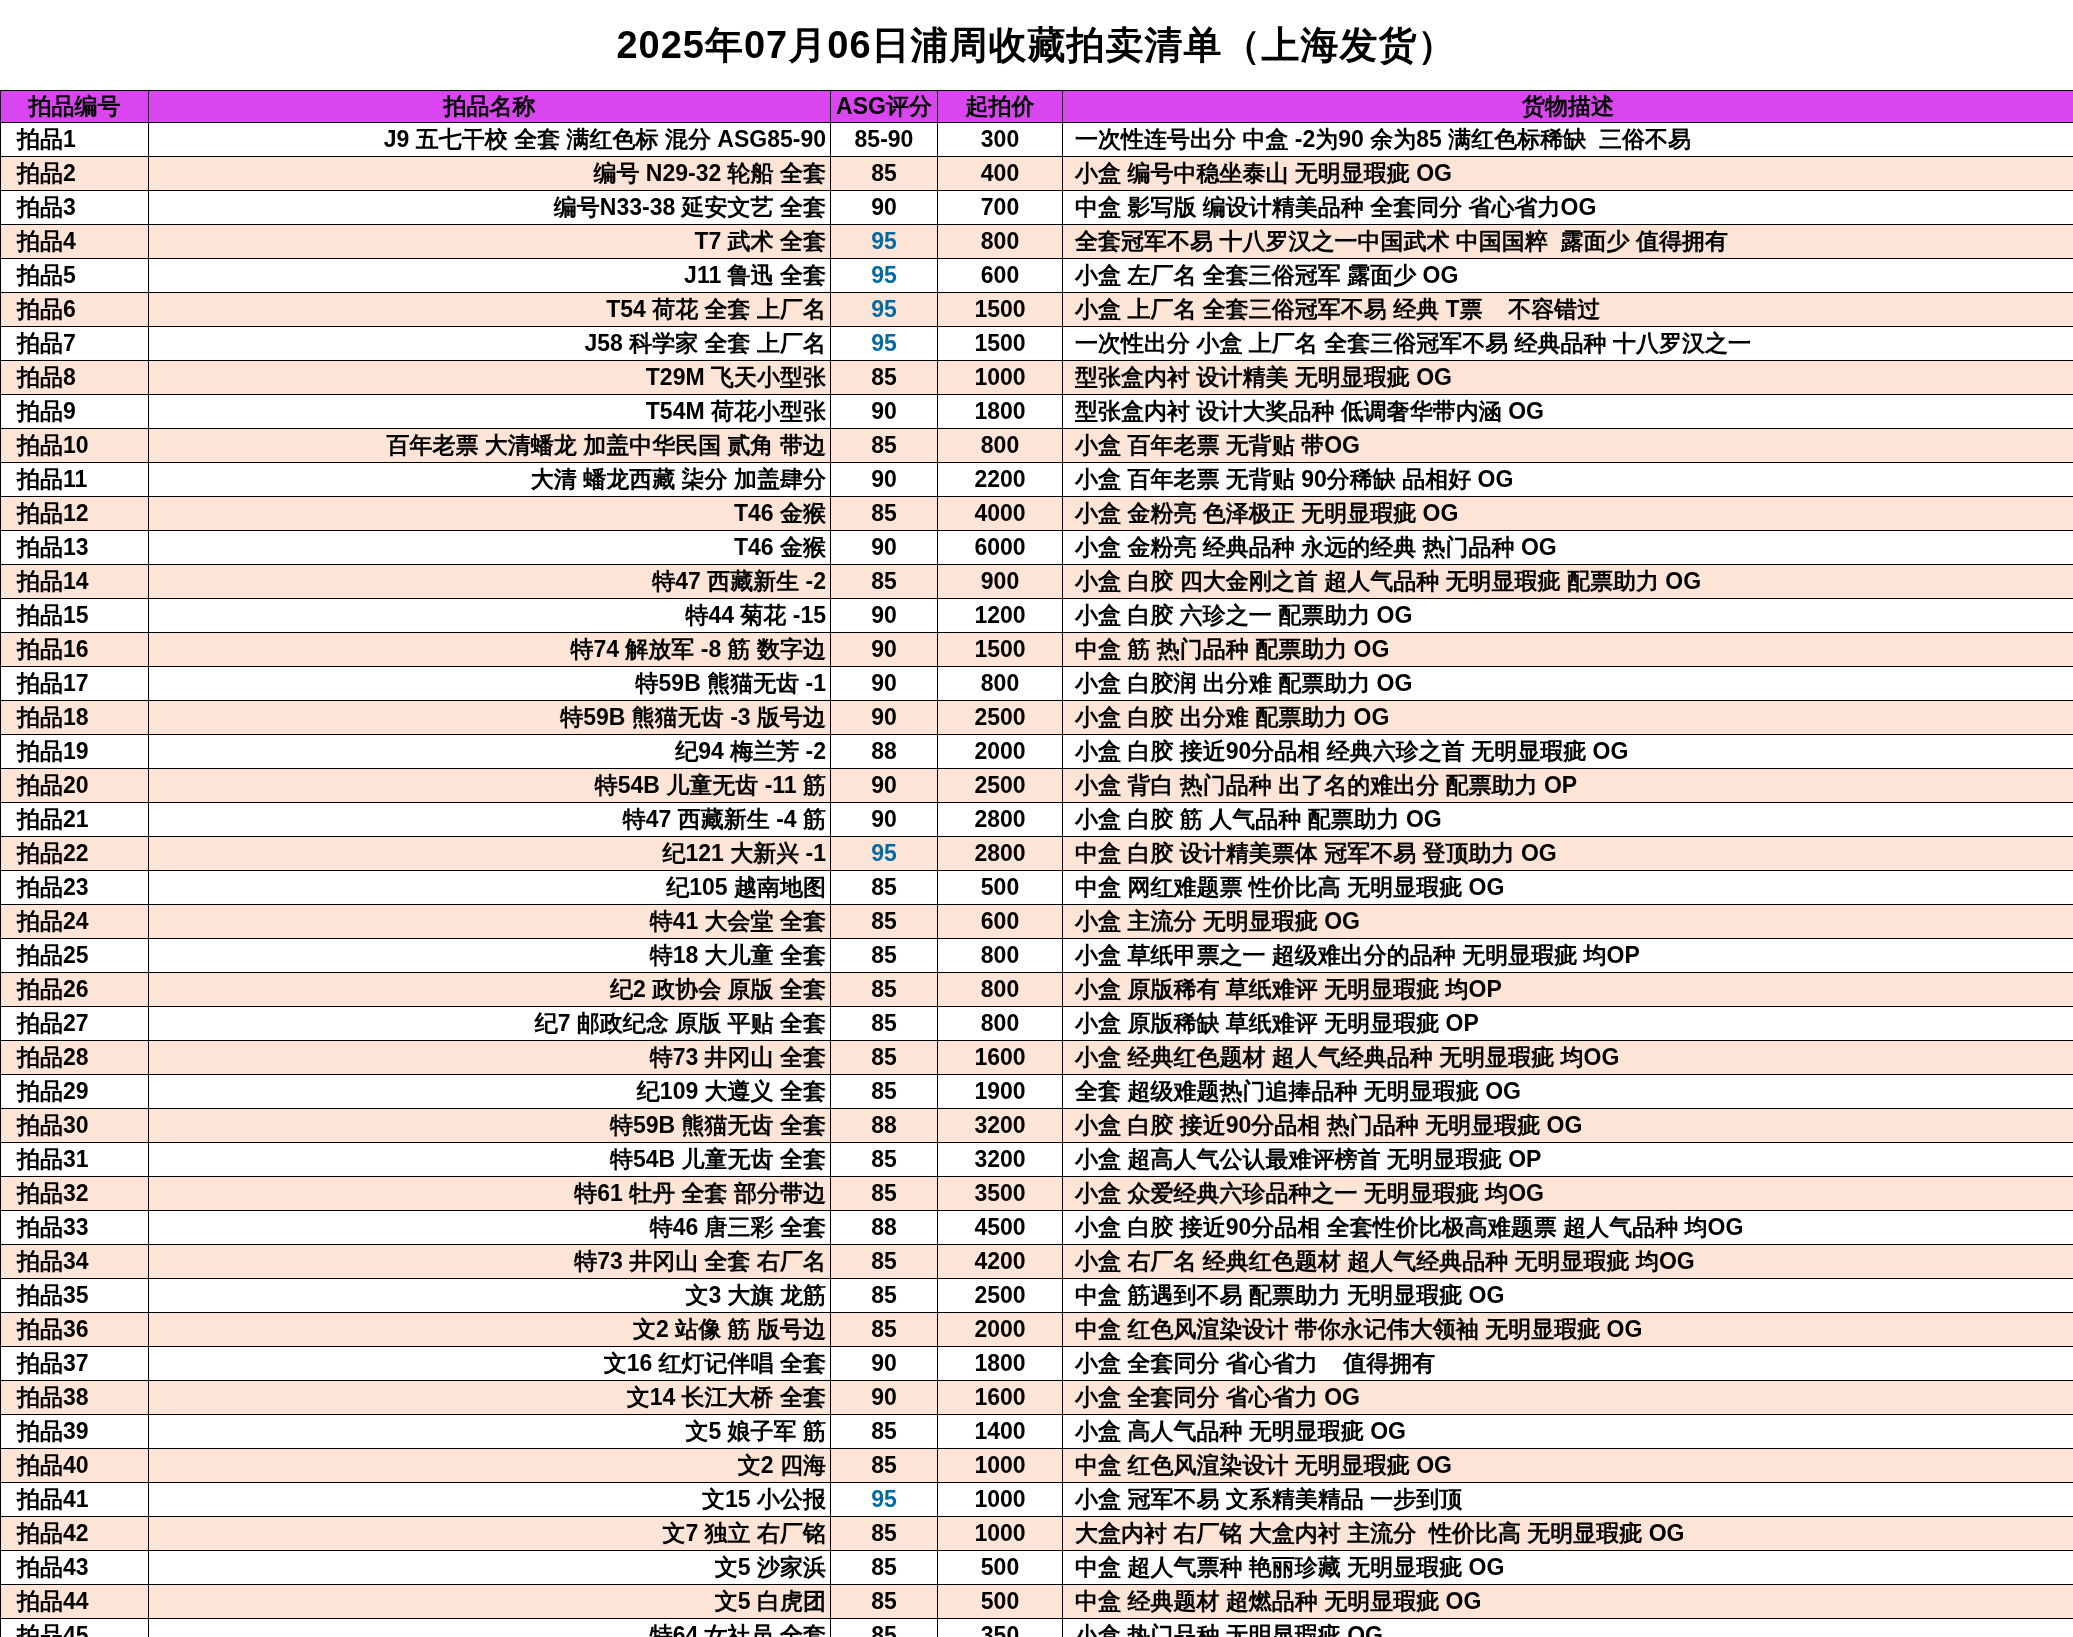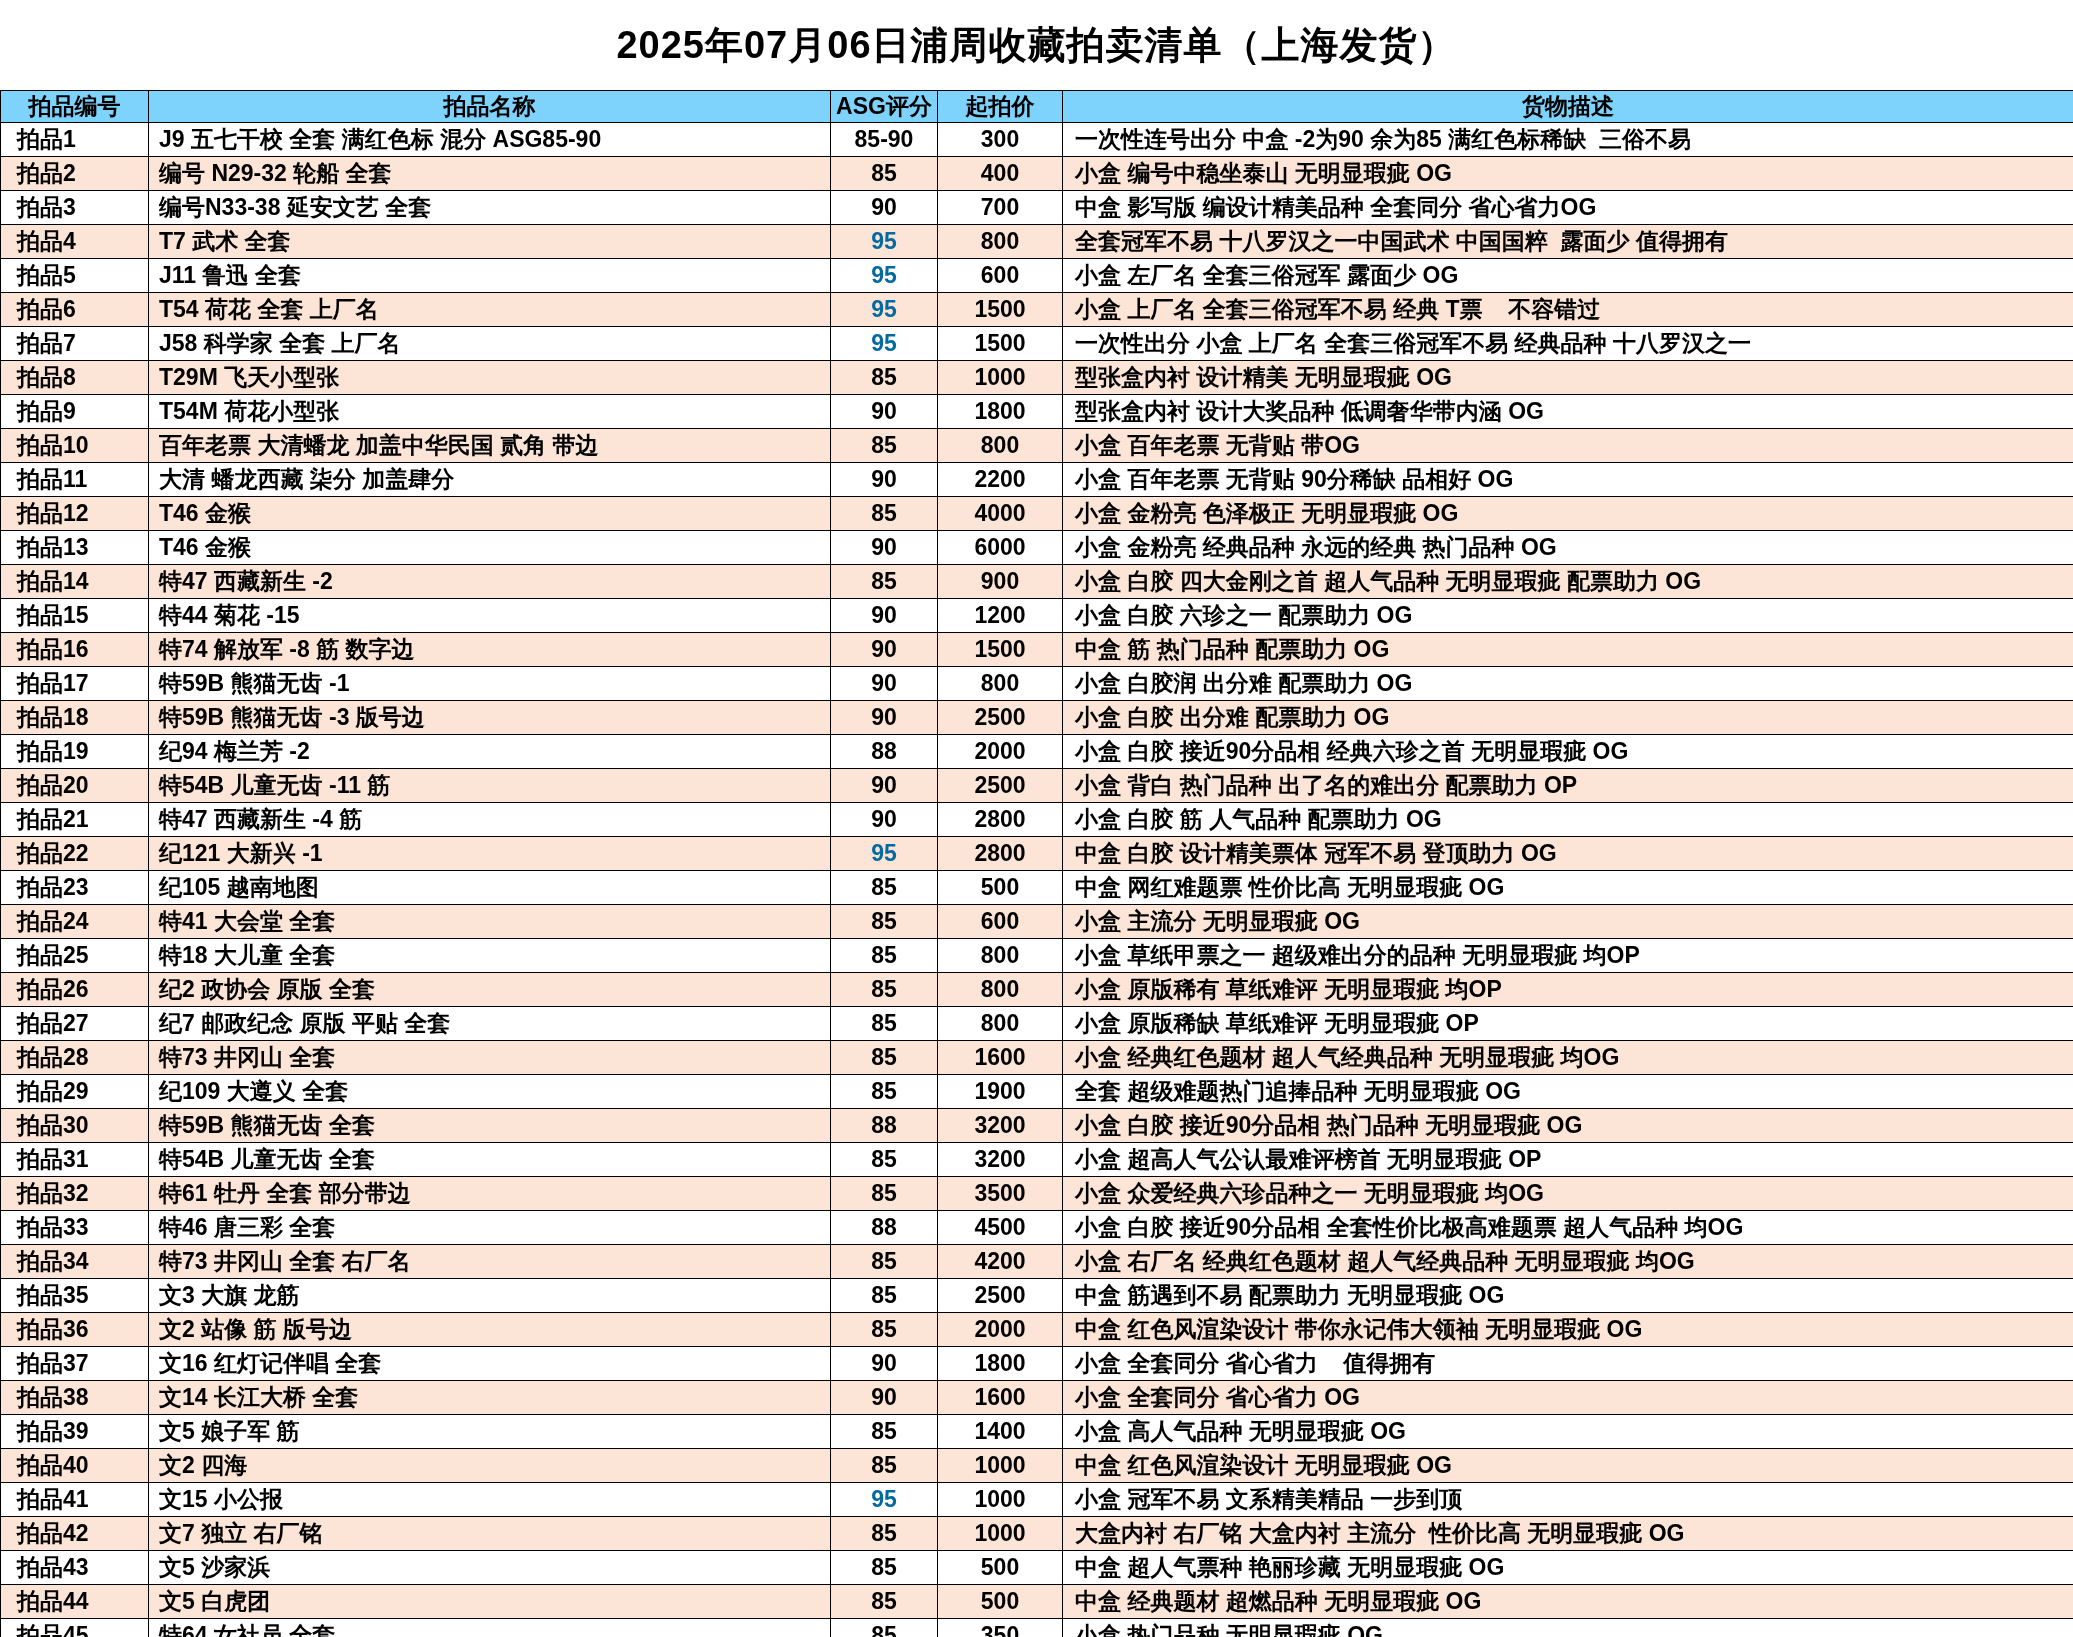--- a/index.html
+++ b/index.html
@@ -19,23 +19,23 @@
   col.c4{width:125px}
   col.c5{width:1011px}
   th,td{
     border:1px solid #000;
     height:33px;
     font-size:23px;font-weight:bold;
     white-space:pre;overflow:hidden;
     padding:0 4px;line-height:1.05;
     background:#fff;
   }
-  th{background:#7dd3fc;text-align:center;height:31px;}
+  th{background:#d946ef;text-align:center;height:31px;}
   td.c-id{padding-left:16px;text-align:left;}
-  td.c-name{padding-left:10px;text-align:left;}
+  td.c-name{padding-left:10px;text-align:right;}
   td.c-score,td.c-price{text-align:center;}
   td.c-desc{padding-left:12px;text-align:left;margin-left:36px;}
   tr.zebra td{background:#FCE4D6;}
   td.red{color:#0369a1;}
 </style>
 </head>
 <body>
 
 <div class="sheet">
   <div class="title-row">2025年07月06日浦周收藏拍卖清单（上海发货）</div>

